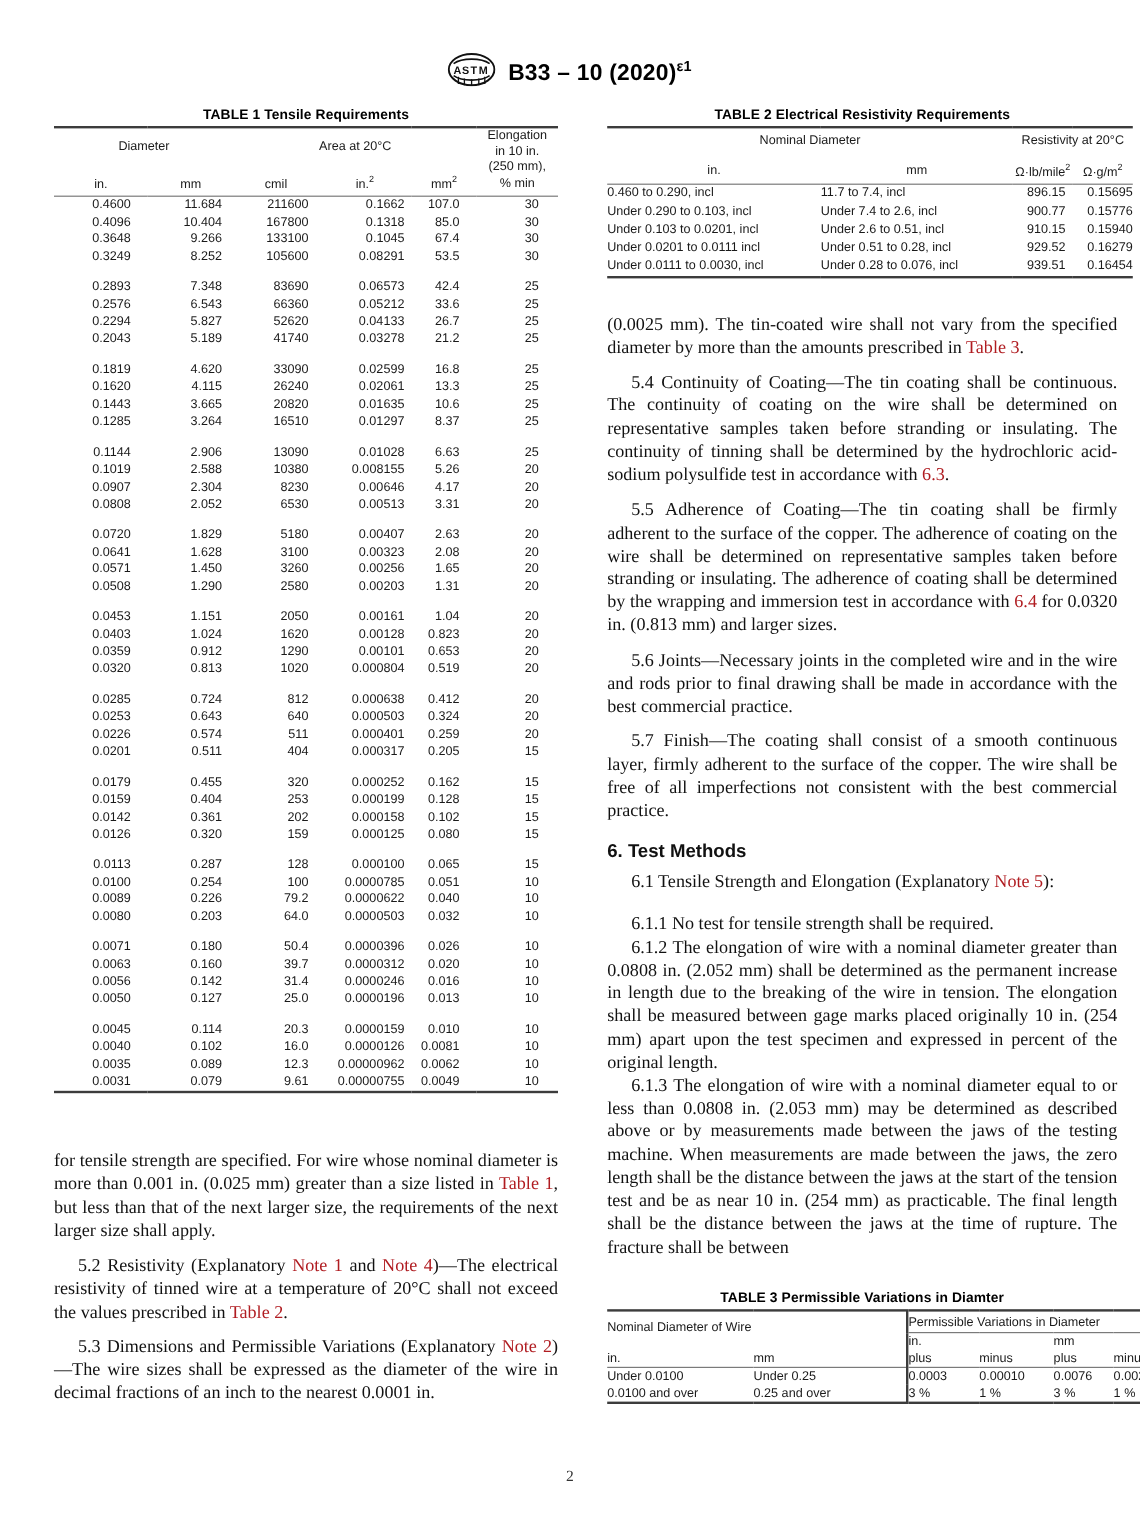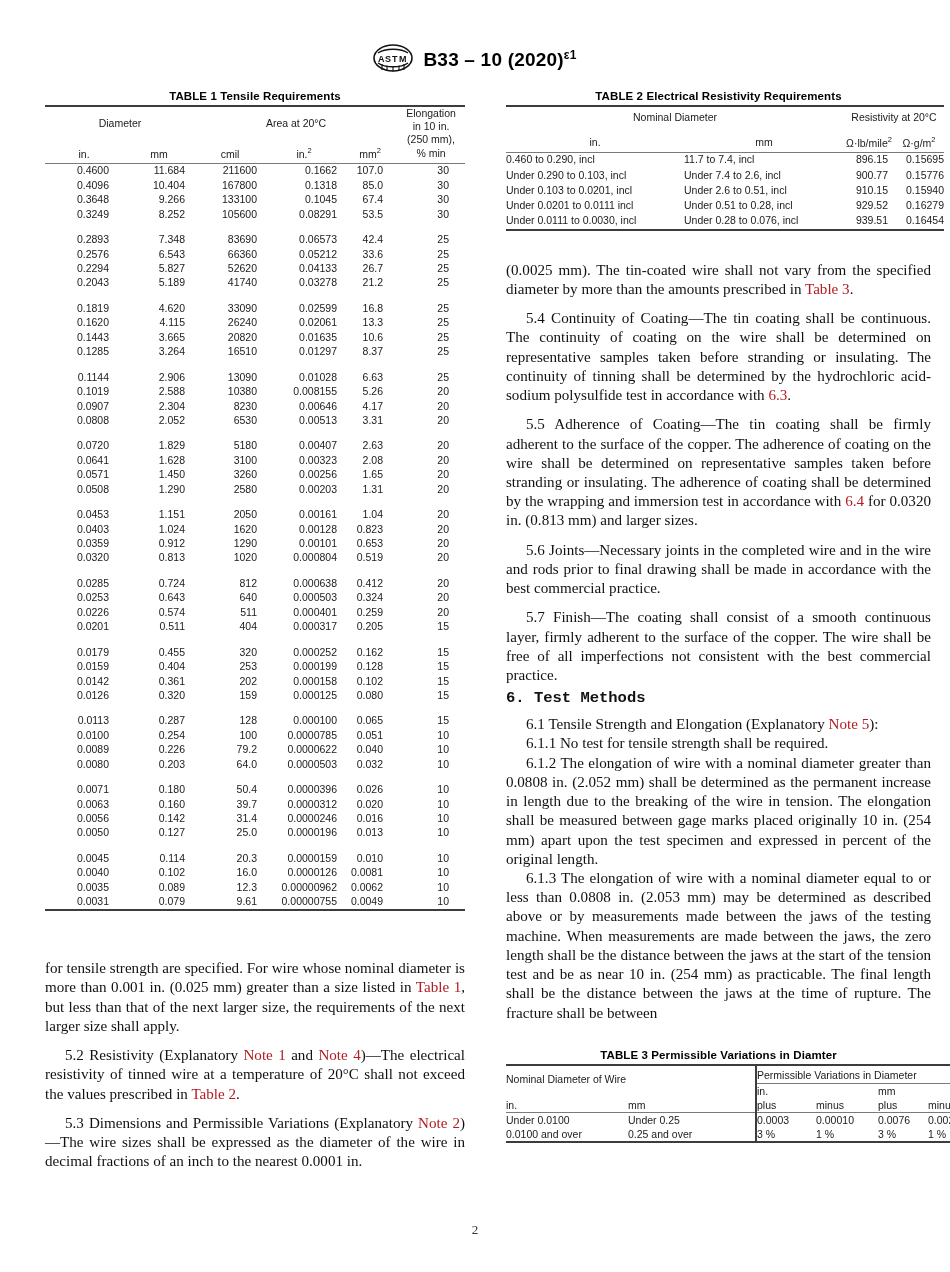--- a/index.html
+++ b/index.html
@@ -125,24 +125,24 @@
     text-align: justify;
     text-justify: inter-word;
     color: #111111;
   }
   .body p { margin: 0 0 0 0; }
   .body p + p { margin-top: 10px; }
   .body .ind { text-indent: 20px; }
   .lnk { color: #b01c21; }
   .it  { }
   h2.sect {
-    font-family: Liberation Mono, monospace;
+    font-family: Liberation Sans, sans-serif;
     font-weight: bold;
     font-size: 15.5px;
-    margin: 4px 0 6px 0;
+    margin: 14px 0 6px 0;
   }
 
   .page-number {
     position: absolute;
     left: 0; top: 1222px;
     width: 950px;
     text-align: center;
     font-family: "Liberation Serif", "DejaVu Serif", serif;
     font-size: 13px;
     color: #333;
@@ -677,21 +677,21 @@
       <p class="ind"><span>5.5 </span><span class="it">Adherence of Coating</span><span>—The tin coating shall be firmly adherent to the surface of the copper. The adherence of coating on the wire shall be determined on representative samples taken before stranding or insulating. The adherence of coating shall be determined by the wrapping and immersion test in accordance with </span><span class="lnk">6.4</span><span> for 0.0320 in. (0.813 mm) and larger sizes.</span></p>
 
       <p class="ind"><span>5.6 </span><span class="it">Joints</span><span>—Necessary joints in the completed wire and in the wire and rods prior to final drawing shall be made in accordance with the best commercial practice.</span></p>
 
       <p class="ind"><span>5.7 </span><span class="it">Finish</span><span>—The coating shall consist of a smooth continuous layer, firmly adherent to the surface of the copper. The wire shall be free of all imperfections not consistent with the best commercial practice.</span></p>
 
       <h2 class="sect">6.  Test Methods</h2>
 
       <p class="ind" style="margin-top:0"><span>6.1 </span><span class="it">Tensile Strength and Elongation</span><span> (Explanatory </span><span class="lnk">Note 5</span><span class="it">):</span></p>
 
-      <p class="ind" style="margin-top:0">6.1.1  No test for tensile strength shall be required.</p>
+      <p class="ind" style="margin-top:16px">6.1.1  No test for tensile strength shall be required.</p>
 
       <p class="ind" style="margin-top:0">6.1.2 The elongation of wire with a nominal diameter greater than 0.0808 in. (2.052 mm) shall be determined as the permanent increase in length due to the breaking of the wire in tension. The elongation shall be measured between gage marks placed originally 10 in. (254 mm) apart upon the test specimen and expressed in percent of the original length.</p>
 
       <p class="ind" style="margin-top:0">6.1.3  The elongation of wire with a nominal diameter equal to or less than 0.0808 in. (2.053 mm) may be determined as described above or by measurements made between the jaws of the testing machine. When measurements are made between the jaws, the zero length shall be the distance between the jaws at the start of the tension test and be as near 10 in. (254 mm) as practicable. The final length shall be the distance between the jaws at the time of rupture. The fracture shall be between</p>
     </div>
 
     <div style="height:26px"></div>
 
     <div class="tbl-caption">TABLE 3 Permissible Variations in Diamter</div>
 

